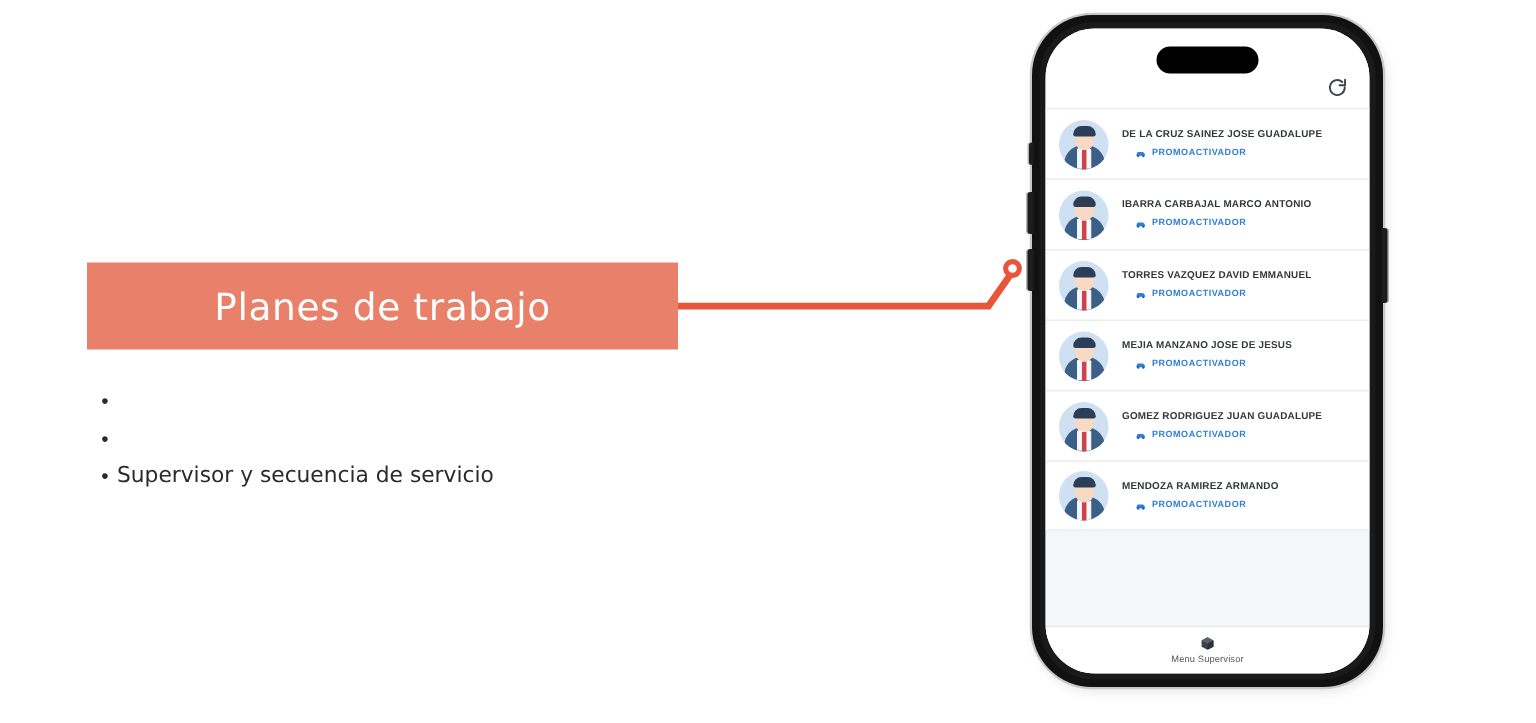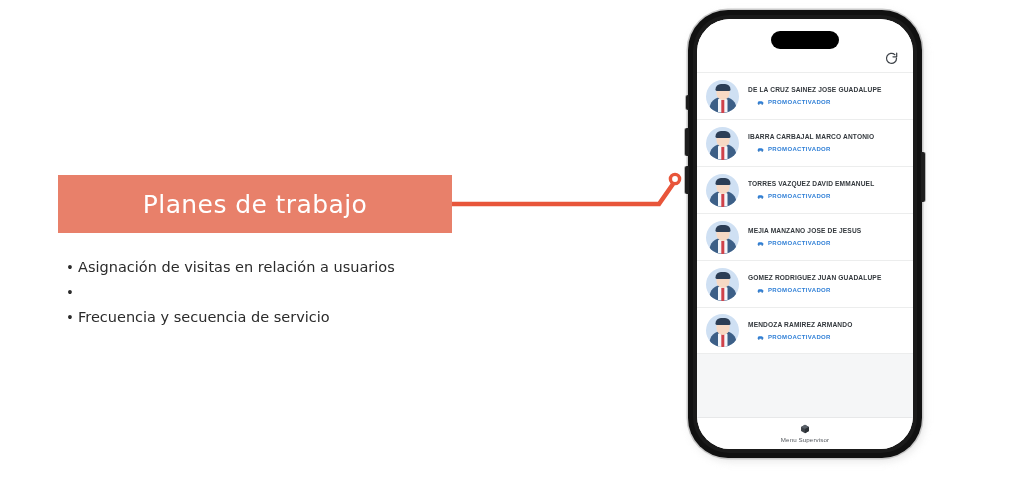--- a/index.html
+++ b/index.html
@@ -251,30 +251,29 @@
 <div id="stage">
 
   <div id="title-banner">
     <span class="banner-text">Planes de trabajo</span>
   </div>
 
   <div id="bullet-list">
 
     <div class="bullet-row">
       <span class="dot">•</span>
-      <span class="btext">Asignación de visitas en relación a usuarios</span>
     </div>
 
     <div class="bullet-row">
       <span class="dot">•</span>
     </div>
 
     <div class="bullet-row">
       <span class="dot">•</span>
-      <span class="btext">Frecuencia y secuencia de servicio</span>
+      <span class="btext">Supervisor y secuencia de servicio</span>
     </div>
 
   </div>
 
   <svg id="connector" viewBox="0 0 250 70">
     <path d="M 12 44 L 219 44 L 233 24" fill="none" stroke="#E8553A" stroke-width="4.5" stroke-linecap="butt"></path>
     <circle cx="235" cy="19" r="4.6" fill="none" stroke="#E8553A" stroke-width="3.4"></circle>
   </svg>
 
   <div id="phone">

